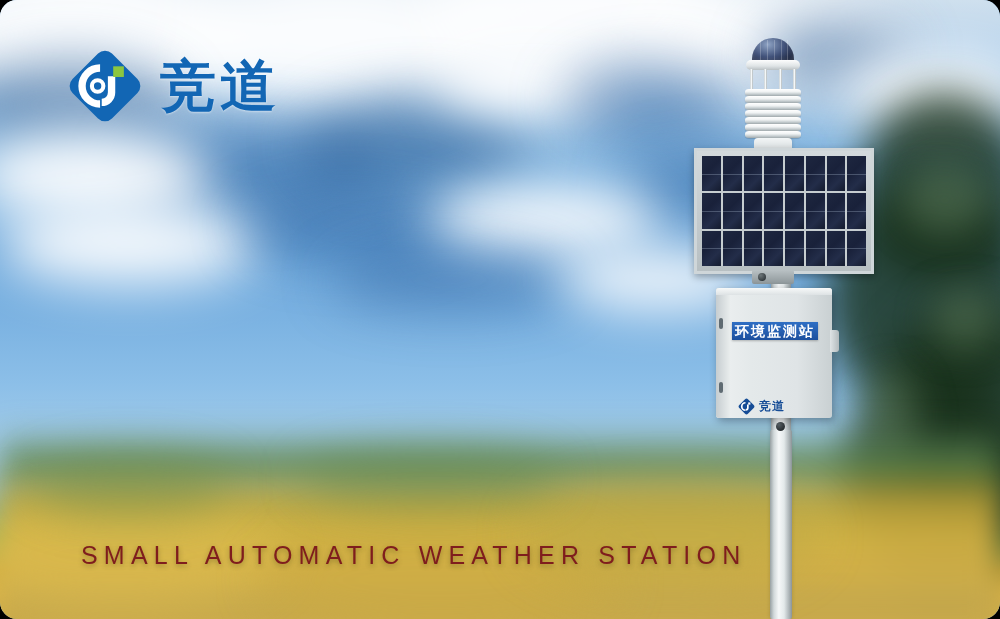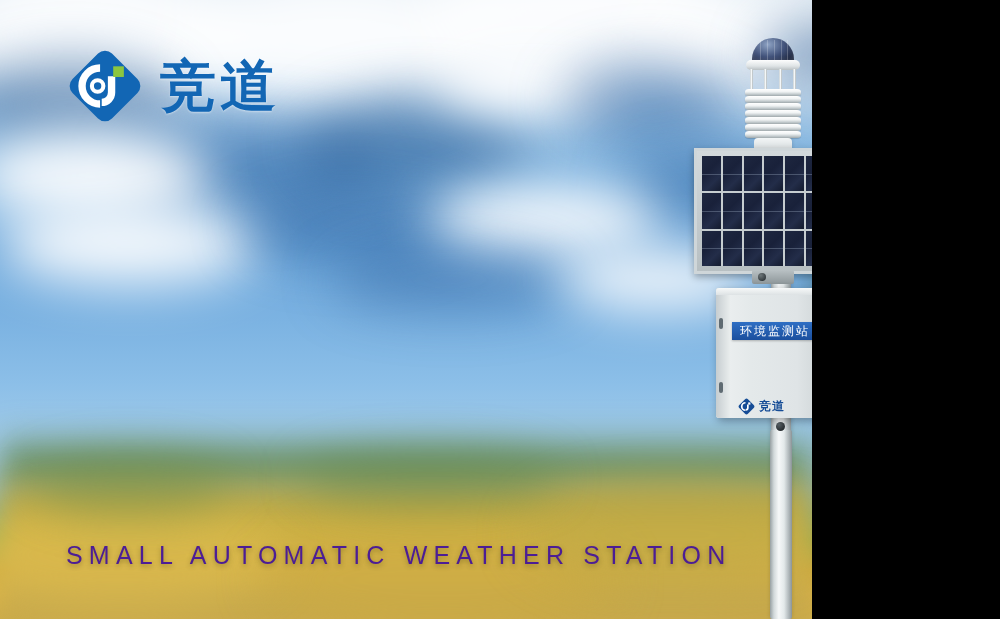--- a/index.html
+++ b/index.html
@@ -1,24 +1,25 @@
 <!DOCTYPE html>
 <html lang="zh"><head>
 <meta charset="utf-8">
 <title>小型自动气象站</title>
 <style>
   html,body{margin:0;padding:0;background:#000;}
   body{font-family:"Liberation Sans","DejaVu Sans",sans-serif;}
 
   .banner{
     position:relative;
-    width:812px;height:619px;
+    width:1000px;height:619px;
     overflow:hidden;
     background:#7fb2da;
     user-select:none;
+    border-radius:17px;
   }
 
   
   .sky{
     position:absolute;inset:0;
     background:
       linear-gradient(to bottom,
         #cfe0ee 0%,
         #bdd6ec 6%,
         #9cc4e6 16%,
@@ -91,22 +92,22 @@
     position:absolute;left:66px;top:300px;
     color:#fff;font-weight:bold;
     font-size:100px;line-height:112px;
     letter-spacing:2px;
     text-shadow:4px 5px 7px rgba(30,50,70,.45);
     white-space:pre;
   }
   .headline .l2{display:block;}
 
   .subline{
-    position:absolute;left:66px;top:541px;
-    color:#4c1d95;
+    position:absolute;left:81px;top:541px;
+    color:#7f1d1d;
     font-size:25px;font-weight:300;
     letter-spacing:6.2px;
     text-shadow:0 2px 5px rgba(80,70,20,.45);
     white-space:nowrap;
   }
 
   
   .device{position:absolute;left:690px;top:30px;width:200px;height:589px;}
 
   
@@ -206,21 +207,21 @@
     background:linear-gradient(to bottom,#f7f9f9,#dde2e4);
     border-radius:3px 3px 0 0;
   }
   .box-banner{
     position:absolute;left:42px;top:292px;width:86px;height:18px;
     background:linear-gradient(to bottom,#2f6fc4,#1b4f9e);
     display:flex;align-items:center;justify-content:center;
     box-shadow:0 1px 2px rgba(0,0,0,.25);
   }
   .box-banner span{
-    color:#fff;font-size:12px;font-weight:normal;letter-spacing:2px;
+    color:#fff;font-size:14px;font-weight:bold;letter-spacing:2px;
     line-height:1;white-space:nowrap;
   }
   .box-logo{
     position:absolute;left:48px;top:367px;width:78px;height:18px;
     display:flex;align-items:center;gap:4px;
   }
   .box-logo-mark{width:17px;height:17px;position:relative;}
   .box-logo-word{
     color:#154c96;font-size:12px;font-weight:bold;letter-spacing:1px;line-height:1;
   }

